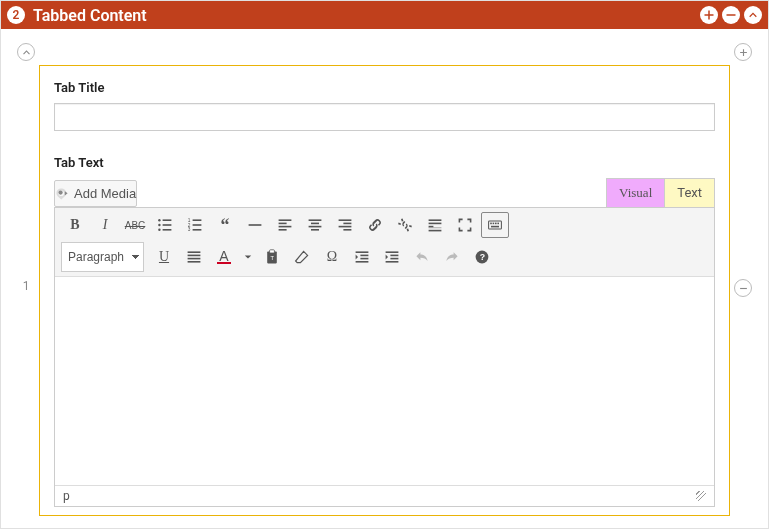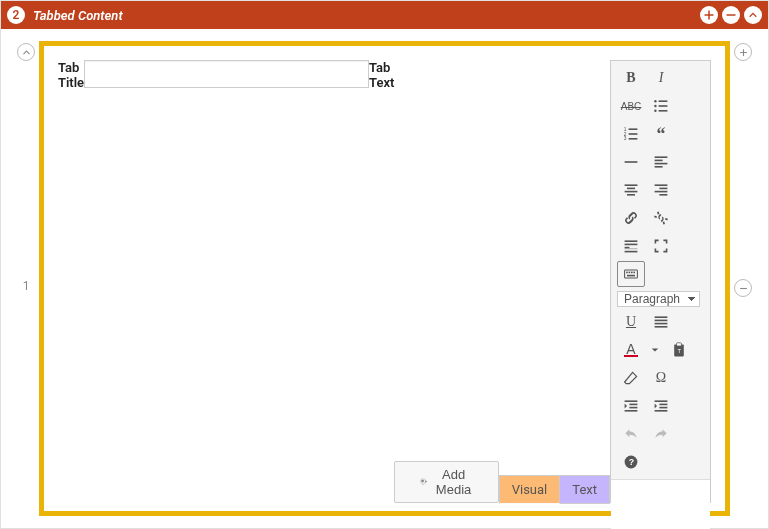--- a/index.html
+++ b/index.html
@@ -28,24 +28,23 @@
   .header-badge {
     background: #fff;
     color: #c0401c;
     width: 18px; height: 18px;
     border-radius: 50%;
     display: flex; align-items: center; justify-content: center;
     font-size: 12px; font-weight: 600;
     margin-right: 8px;
   }
   .header-title {
-    font-size: 13px;
+    font-size: 16px;
     font-weight: 600;
     flex: 1;
-    font-style: italic;
   }
   .header-actions { display: flex; gap: 4px; }
   .circle-btn {
     width: 18px; height: 18px;
     border-radius: 50%;
     background: #fff;
     color: #c0401c;
     border: none;
     display: flex; align-items: center; justify-content: center;
     font-size: 14px;
@@ -81,25 +80,26 @@
   }
   .gutter-btn svg { width: 9px; height: 9px; fill: #888; }
   .row-number {
     font-size: 12px;
     color: #888;
     position: absolute;
     top: 238px;
   }
   .main-panel {
     flex: 1;
-    border: 5px solid #eab308;
+    border: 1px solid #eab308;
     padding: 14px 14px 8px 14px;
     background: #fff;
     display: flex;
-    flex-direction: row;
+    flex-direction: column;
+    margin-top: 24px;
   }
   .field-label {
     font-size: 13px;
     font-weight: 600;
     color: #222;
     margin-bottom: 8px;
   }
   .text-input {
     width: 100%;
     border: 1px solid #ccc;
@@ -111,46 +111,47 @@
   }
   
   .editor-top {
     display: flex;
     align-items: flex-end;
     margin-bottom: 0;
   }
   .add-media-btn {
     border: 1px solid #ccc;
     background: #f7f7f7;
-    padding: 5px 24px;
+    padding: 5px 0;
     font-size: 13px;
     color: #555;
     display: flex;
     align-items: center;
     gap: 5px;
     cursor: pointer;
     border-radius: 2px;
   }
   .add-media-btn svg { width: 14px; height: 14px; fill: #888; }
   .editor-tabs {
     margin-left: auto;
     display: flex;
   }
   .editor-tab {
     border: 1px solid #ccc;
-    background: #c4b5fd;
+    background: #fef9c3;
     padding: 6px 12px;
     font-size: 13px;
     color: #555;
     cursor: pointer;
     margin-bottom: -1px;
   }
   .editor-tab.active {
-    background: #fdba74;
+    background: #f0abfc;
     border-bottom-color: #fafafa;
+    font-family: Liberation Serif, serif;
   }
   .editor-tab + .editor-tab { border-left: none; }
 
   
   .editor-wrap {
     border: 1px solid #ccc;
     display: flex;
     flex-direction: column;
     flex: 1;
     min-height: 0;
@@ -173,21 +174,21 @@
     font-size: 14px;
     cursor: pointer;
     border-radius: 2px;
   }
   .tool-btn.boxed {
     border: 1px solid #888;
   }
   .tool-btn svg { width: 16px; height: 16px; fill: #555; }
   .tool-btn .label-abc { font-size: 10px; text-decoration: line-through; }
   .format-select {
-    height: 16px;
+    height: 30px;
     border: 1px solid #ccc;
     background: #fff;
     font-size: 12px;
     padding: 0 18px 0 6px;
     color: #555;
     appearance: none;
     background-image: linear-gradient(45deg, transparent 50%, #555 50%), linear-gradient(135deg, #555 50%, transparent 50%);
     background-position: right 7px center, right 3px center;
     background-size: 4px 4px, 4px 4px;
     background-repeat: no-repeat;

